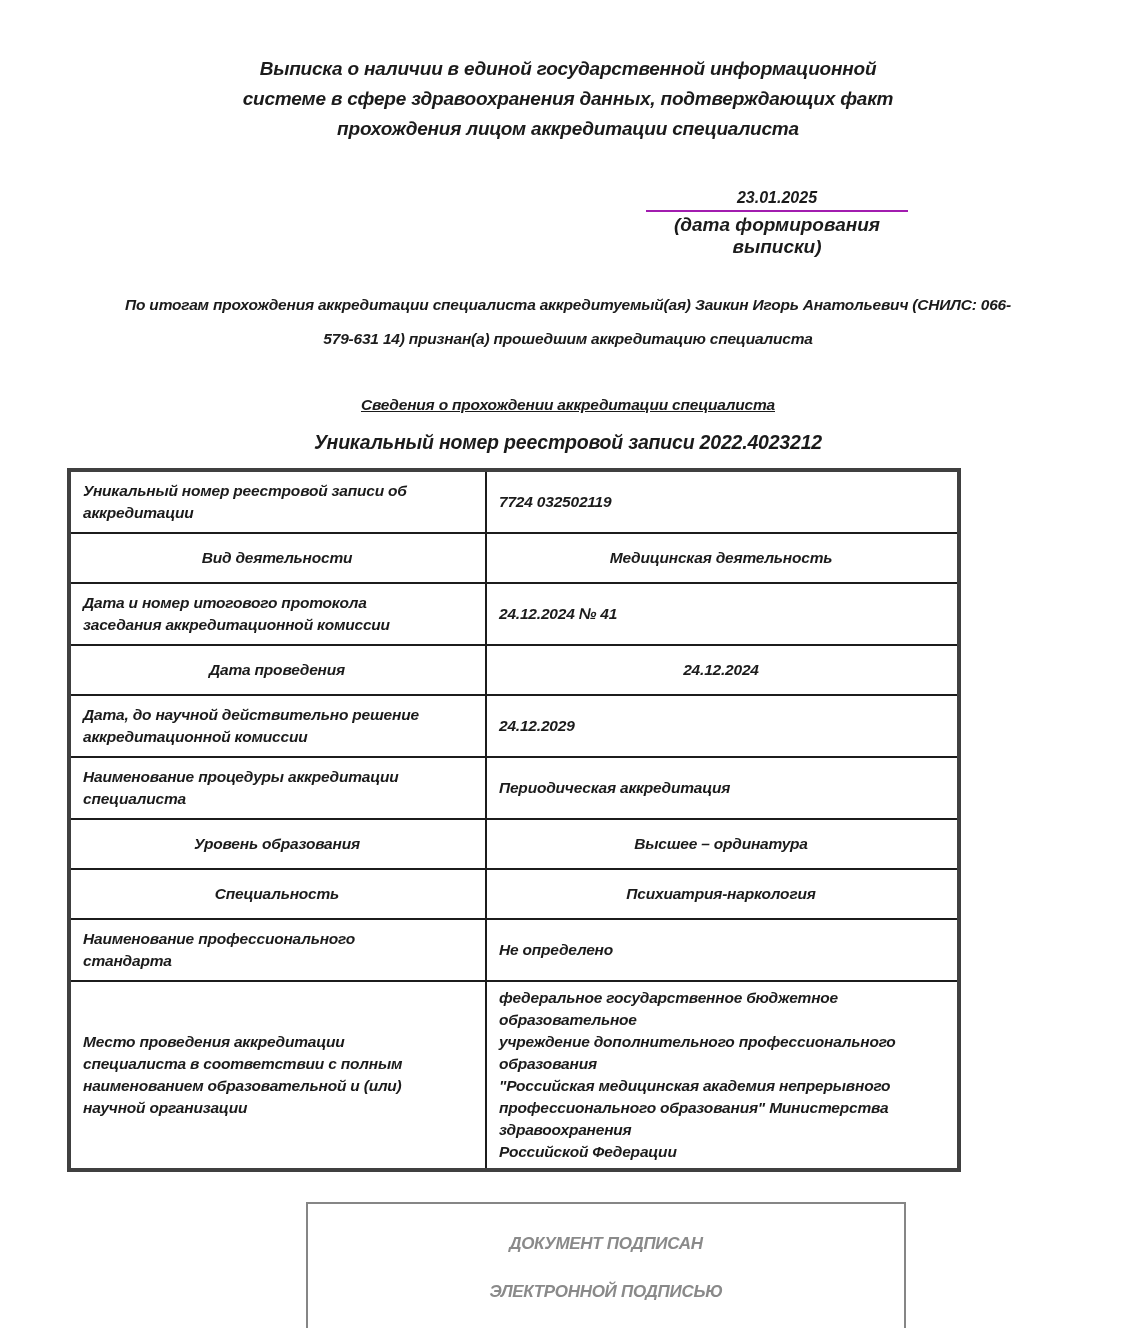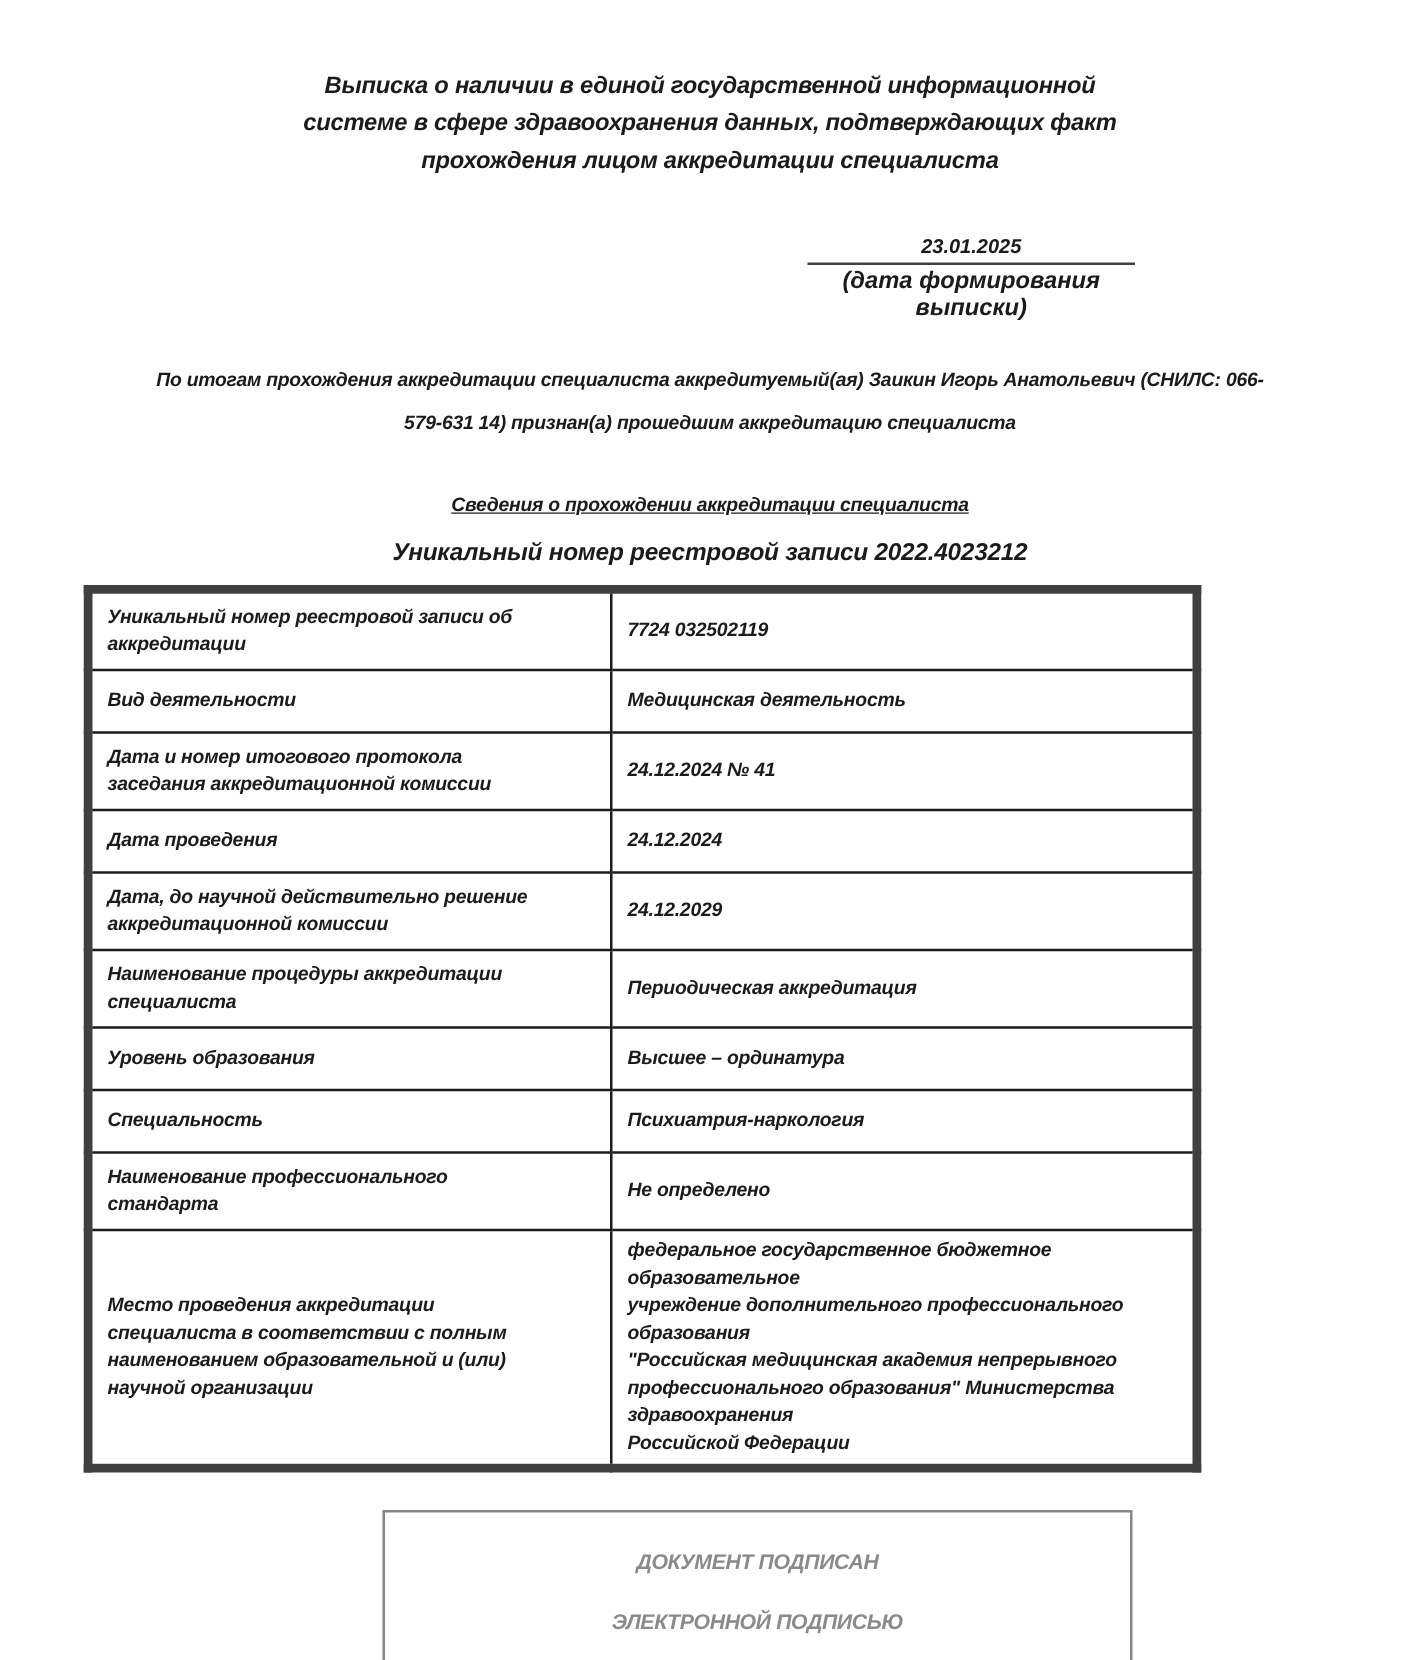--- a/index.html
+++ b/index.html
@@ -30,21 +30,21 @@
   .date-block {
     width: 262px;
     margin-left: 646px;
     margin-top: 44px;
     text-align: center;
   }
   .date-value {
     font-size: 16px;
     line-height: 20px;
     padding-bottom: 2px;
-    border-bottom: 2px solid #404040;
+    border-bottom: 2px solid #a21caf;
   }
   .date-caption {
     font-size: 19px;
     line-height: 22px;
     padding-top: 2px;
   }
   .intro {
     width: 1010px;
     margin: 30px auto 0 auto;
     text-align: center;
@@ -63,34 +63,34 @@
   .registry-line {
     margin-top: 17px;
     text-align: center;
     font-size: 19.5px;
     letter-spacing: -0.2px;
   }
   table.acc-table {
     margin: 14px 0 0 67px;
     width: 894px;
     border-collapse: collapse;
-    border: 7px solid #404040;
+    border: 4px solid #404040;
     table-layout: fixed;
   }
   table.acc-table td {
     border: 2px solid #1c1c1c;
     vertical-align: middle;
     font-size: 15.5px;
     line-height: 22px;
     padding: 5px 14px 5px 12px;
     white-space: pre-line;
     letter-spacing: -0.2px;
   }
   td.c-label { width: 388px; }
-  tr.r-one  td { height: 38px; }
+  tr.r-one  td { height: 38px; text-align: center; }
   tr.r-two  td { height: 50px; }
   tr.r-big  td { height: 118px; }
   .sig-box {
     width: 600px;
     min-height: 258px;
     margin: 30px 0 0 306px;
     border: 2px solid #868686;
     color: #8a8a8a;
     box-sizing: border-box;
     padding: 16px 12px 20px 12px;

